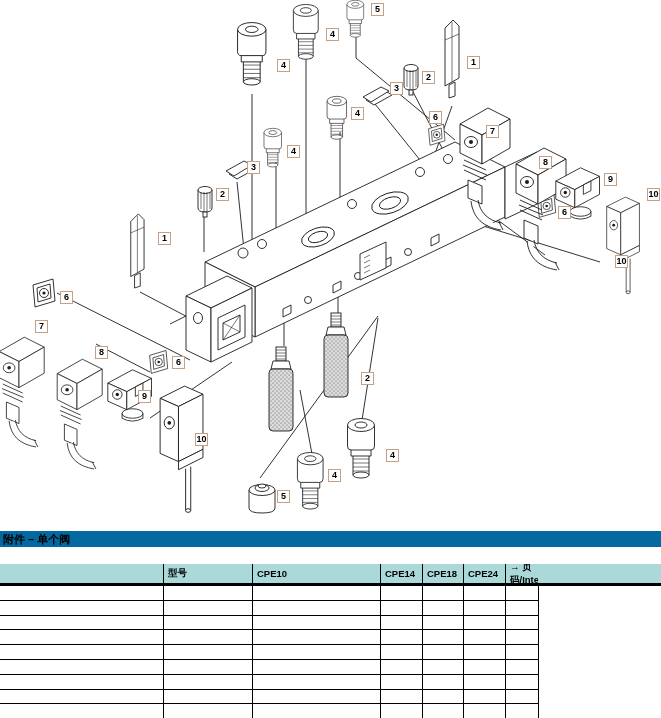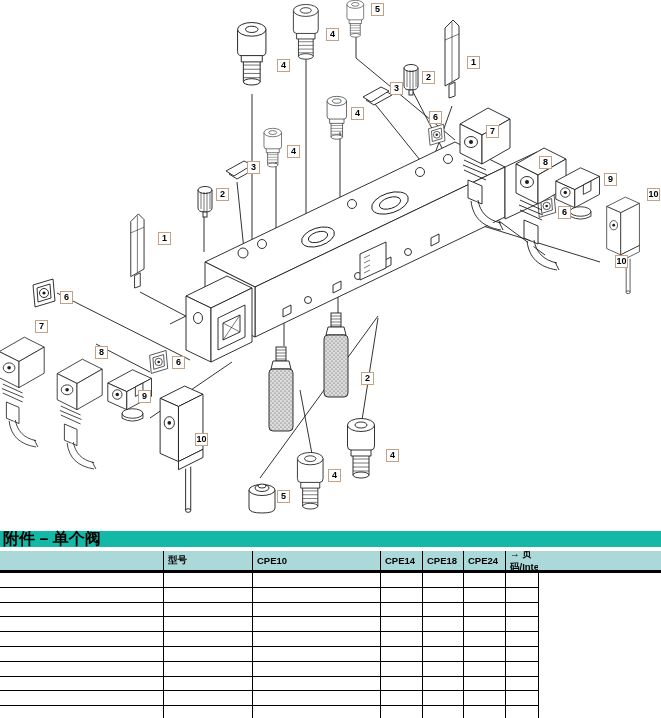--- a/index.html
+++ b/index.html
@@ -14,23 +14,23 @@
   svg .thin{stroke:#1c1c1c;stroke-width:.6;fill:none}
   svg .dk{fill:#1c1c1c;stroke:none}
   svg .gy{fill:url(#stip);stroke:#1c1c1c;stroke-width:.9}
   svg .wh{stroke:#fff;stroke-width:5;fill:none}
   .callout{position:absolute;width:13px;height:13px;box-sizing:border-box;
            border:1px solid #c2a186;background:#fff;color:#000;
            font-size:9px;font-weight:bold;line-height:11px;text-align:center;z-index:5}
 
   
   .acc-table{position:absolute;left:0;top:531px;width:661px}
-  .title-bar{height:16px;background:#14b8a6;display:flex;align-items:center;
-             font-size:16px;font-weight:bold;padding:0 3px;box-sizing:border-box}
-  .header-row{margin-top:4px;height:19px;background:#abd9d9;display:grid;
+  .title-bar{height:16px;background:#0369a1;display:flex;align-items:center;
+             font-size:11px;font-weight:bold;padding:0 3px;box-sizing:border-box}
+  .header-row{margin-top:17px;height:19px;background:#abd9d9;display:grid;
               grid-template-columns:163px 89px 128px 42px 41px 42px 33px 1fr;
               border-bottom:3px solid #000;box-sizing:content-box;
               font-size:9.5px;font-weight:bold}
   .header-row>div{display:flex;align-items:center;padding:0 4px;box-sizing:border-box;overflow:hidden}
   .header-row>div+div{border-left:1px solid #000}
   .tbody .trow{display:grid;grid-template-columns:163px 89px 128px 42px 41px 42px 33px 1fr;
         height:14.8px;box-sizing:border-box;border-bottom:1px solid #000;font-size:9.5px}
   .trow>div{display:flex;align-items:center;padding:0 4px;box-sizing:border-box;
             overflow:hidden;white-space:nowrap}
   .trow>div+div{border-left:1px solid #000}

